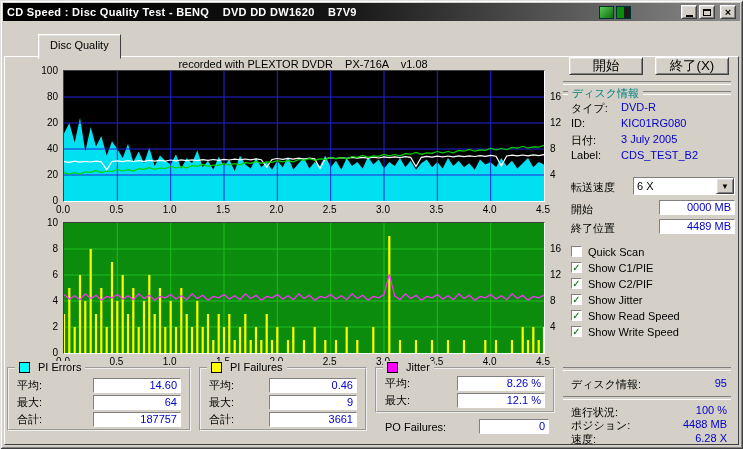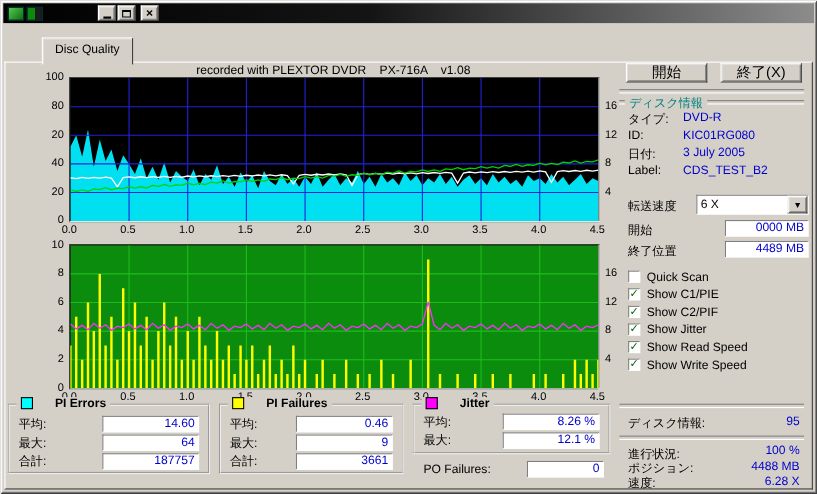--- a/index.html
+++ b/index.html
@@ -41,21 +41,21 @@
   .chart .xlabels span{position:absolute;width:20px;text-align:center;font-size:10px;}
   
   .btn3d{background:#d4d0c8;border:1px solid;border-color:#fff #404040 #404040 #fff;
     box-shadow:inset 1px 1px 0 #dfdfdf, inset -1px -1px 0 #808080;}
   .vbox{background:#fff;border:1px solid;border-color:#808080 #fff #fff #808080;
     box-sizing:border-box;color:#0000cc;}
   .sep{position:absolute;left:6px;right:6px;height:2px;border-top:1px solid #808080;border-bottom:1px solid #fff;}
   
   .statbox{position:absolute;top:310px;height:64px;border:2px groove #eee;box-sizing:border-box;}
   .statbox .bxtitle{position:absolute;top:-8px;left:6px;background:#d4d0c8;padding:0 4px;
-    display:flex;align-items:flex-start;gap:20px;font-weight:bold;}
+    display:flex;align-items:flex-end;gap:8px;}
   .swatch{display:inline-block;width:9px;height:9px;border:1px solid #000;}
   .srow{position:absolute;left:8px;right:8px;height:15px;display:flex;justify-content:space-between;align-items:center;}
   .srow .vbox{width:88px;height:15px;line-height:13px;text-align:right;padding:0 3px;}
   .porow{position:absolute;left:380px;top:362px;width:164px;display:flex;justify-content:space-between;align-items:center;}
   .porow .vbox{width:70px;height:15px;line-height:13px;text-align:right;padding:0 3px;}
   
   .rightcol{position:absolute;left:552px;top:0;width:180px;height:100%;}
   .rbtn{position:absolute;top:0;width:74px;height:18px;text-align:center;line-height:16px;padding:0;}
   .sechdr{position:absolute;left:6px;right:6px;display:flex;align-items:center;height:12px;}
   .sechdr .txt{color:#008080;padding:0 4px;white-space:nowrap;}
@@ -73,20 +73,21 @@
   .cbrow{position:absolute;left:14px;right:4px;height:13px;display:flex;align-items:center;}
   .cbx{width:11px;height:11px;background:#fff;border:1px solid;border-color:#808080 #fff #fff #808080;
     box-sizing:border-box;font-size:10px;line-height:9px;text-align:center;color:#006000;font-weight:bold;margin-right:6px;}
 </style>
 </head>
 <body>
 
 <div class="window">
 
   <div class="titlebar">
+    <span class="tb-title">CD Speed : Disc Quality Test - BENQ    DVD DD DW1620    B7V9</span>
     <div class="tb-right">
       <span class="tbicon i1"></span>
       <span class="tbicon i2"></span>
       <button class="wbtn">
           <span class="glyph-min"></span>
         </button>
       <button class="wbtn">
           <span class="glyph-max"></span>
         </button>
       <button class="wbtn close">

